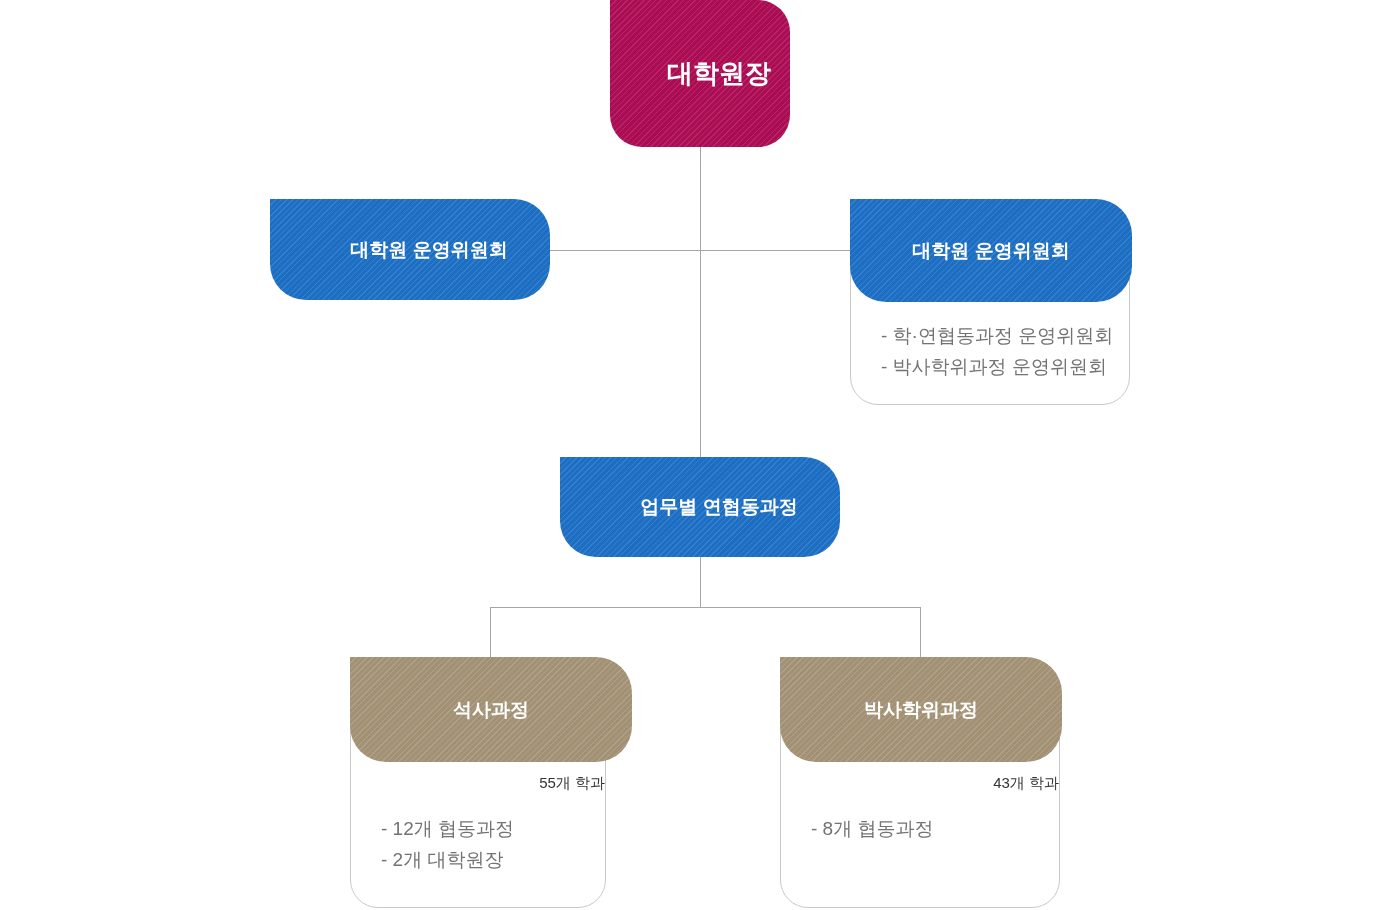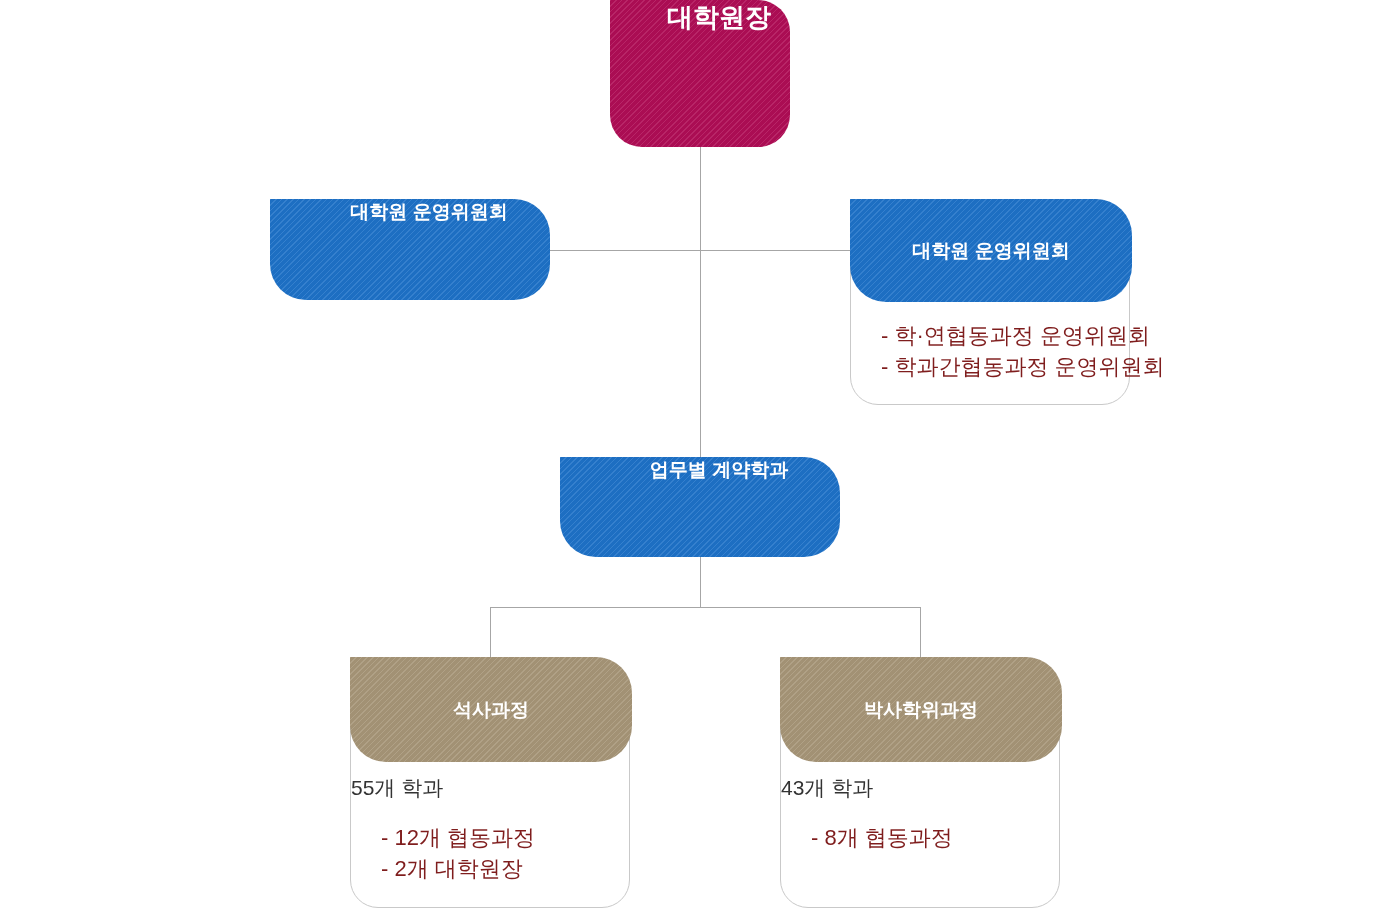--- a/index.html
+++ b/index.html
@@ -20,21 +20,21 @@
     position: absolute;
     background: #a6a6a6;
   }
   .line.v { width: 1px; }
   .line.h { height: 1px; }
 
   
   .node {
     position: absolute;
     display: flex;
-    align-items: flex-start;
+    align-items: center;
     justify-content: center;
     color: #ffffff;
     font-weight: bold;
     box-sizing: border-box;
     background-image: repeating-linear-gradient(
       135deg,
       rgba(255,255,255,0.10) 0px,
       rgba(255,255,255,0.10) 1px,
       rgba(0,0,0,0.03) 1px,
       rgba(0,0,0,0.03) 4px
@@ -86,45 +86,45 @@
       rgba(0,0,0,0.03) 4px
     );
     border-radius: 0 36px 36px 36px;
   }
   .card .header.blue { background-color: #1e72c8; }
   .card .header.tan  { background-color: #a79678; }
 
   #card-committee-right { left: 850px; top: 199px; width: 280px; height: 206px; }
   #card-committee-right .header { width: 282px; height: 103px; }
 
-  #card-masters  { left: 350px; top: 657px; width: 280px; height: 251px; }
+  #card-masters  { left: 350px; top: 657px; width: 256px; height: 251px; }
   #card-doctoral { left: 780px; top: 657px; width: 280px; height: 251px; padding-left: 33px; }
   #card-masters .header, #card-doctoral .header { width: 282px; height: 105px; }
 
   .card .body {
     position: absolute;
     left: 0; right: 0;
   }
   #card-committee-right .body { top: 120px; }
   #card-masters .body, #card-doctoral .body { top: 116px; }
 
   .headline {
-    text-align: left;
-    font-size: 21px;
+    text-align: right;
+    font-size: 15px;
     color: #333333;
     margin: 0 0 20px 0;
   }
   ul.sublist {
     list-style: none;
     margin: 0;
     padding: 0 20px 0 30px;
   }
   ul.sublist li {
-    font-size: 22px;
-    color: #7f1d1d;
+    font-size: 19px;
+    color: #737373;
     line-height: 31px;
     white-space: nowrap;
   }
 </style>
 </head>
 <body>
 
 <div class="stage">
 
   <div class="line v" style="left:700px; top:147px; height:310px;"></div>
@@ -142,27 +142,27 @@
     <span>대학원 운영위원회</span>
   </div>
 
   <div id="card-committee-right" class="card">
     <div class="header blue">
       <span>대학원 운영위원회</span>
     </div>
     <div class="body">
       <ul class="sublist">
         <li>- 학·연협동과정 운영위원회</li>
-        <li>- 학과간협동과정 운영위원회</li>
+        <li>- 박사학위과정 운영위원회</li>
       </ul>
     </div>
   </div>
 
   <div id="node-dept" class="node blue rounded">
-    <span>업무별 계약학과</span>
+    <span>업무별 연협동과정</span>
   </div>
 
   <div id="card-masters" class="card">
     <div class="header tan">
       <span>석사과정</span>
     </div>
     <div class="body">
       <p class="headline">55개 학과</p>
       <ul class="sublist">
         <li>- 12개 협동과정</li>

